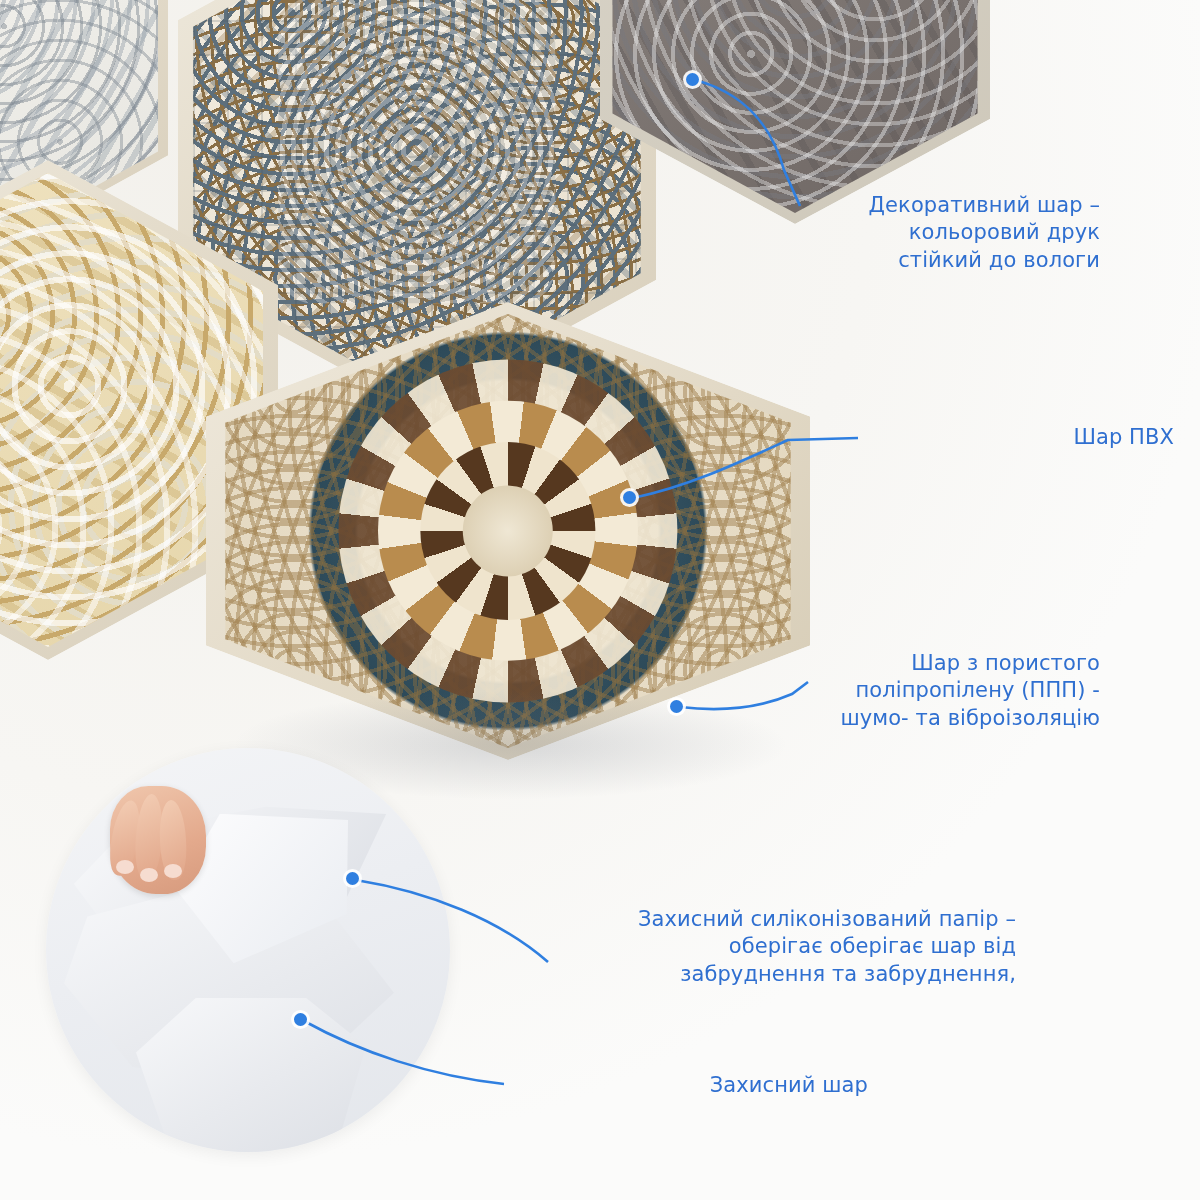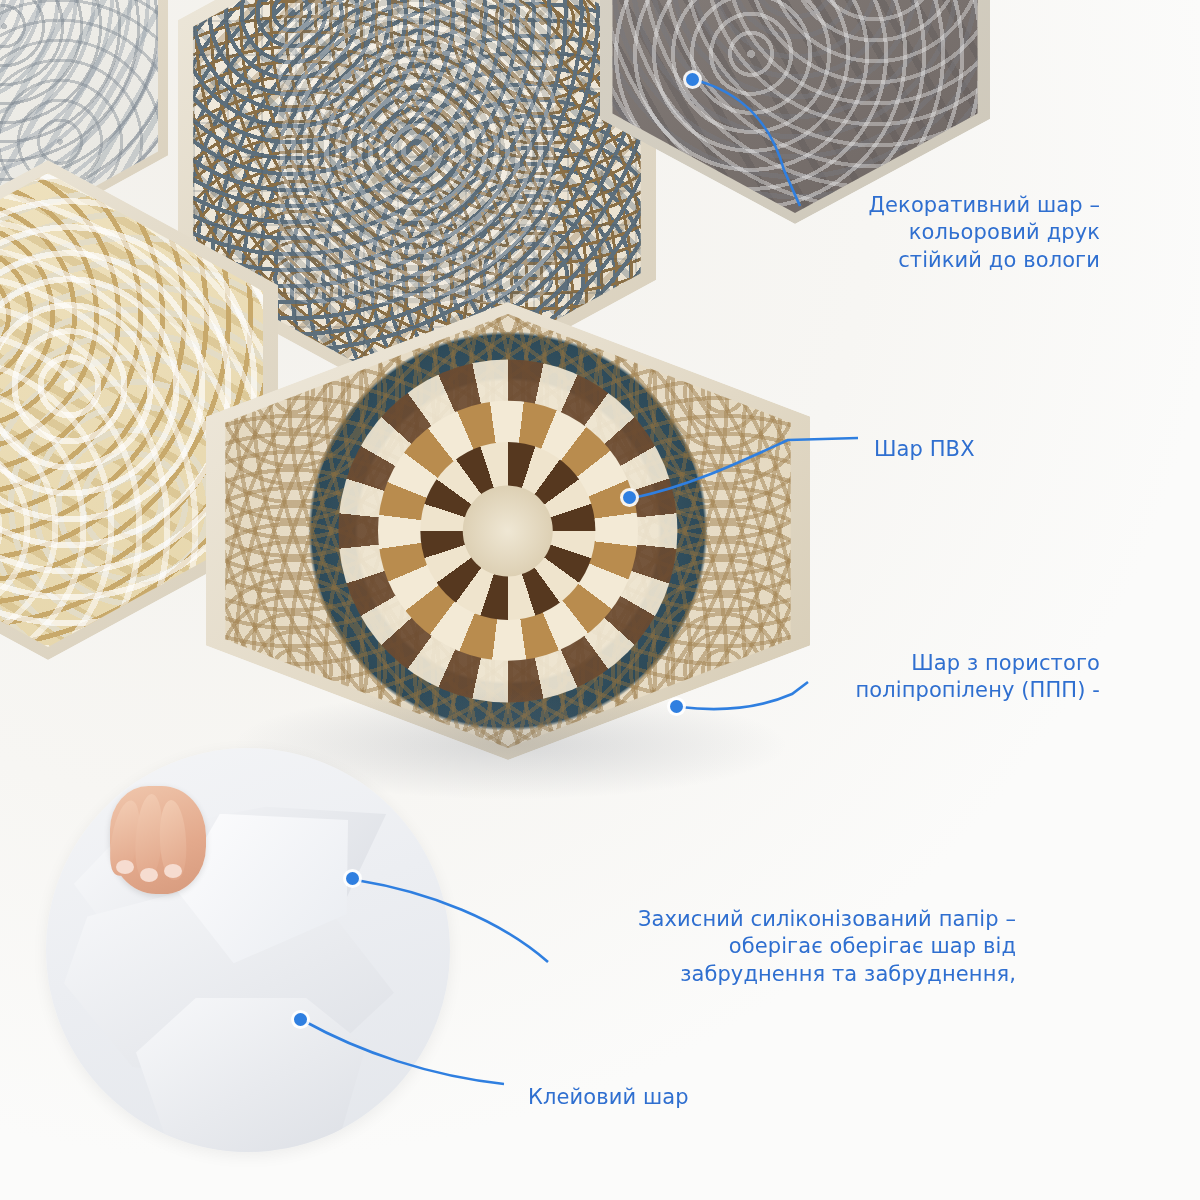--- a/index.html
+++ b/index.html
@@ -83,21 +83,21 @@
   }
 
   .label{
     position:absolute;
     color:#2f6fd0;
     font-size:21px;
     line-height:1.30;
     letter-spacing:.1px;
   }
   .label.r{text-align:right;}
-  .label.l{text-align:left;margin-top:12px;}
+  .label.l{text-align:right;}
 
   
   .inset{
     position:absolute;left:46px;top:748px;width:404px;height:404px;border-radius:50%;
     overflow:hidden;
     background:linear-gradient(160deg,#f4f5f7 0%,#eceef2 45%,#e3e6eb 100%);
     box-shadow:0 4px 16px rgba(0,0,0,.06);
   }
   .inset .sheet{
     position:absolute;
@@ -241,25 +241,26 @@
     <div>стійкий до вологи</div>
   </div>
 
   <div class="label l" style="left:874px;top:424px;width:300px;">
     <div>Шар ПВХ</div>
   </div>
 
   <div class="label r" style="left:700px;top:650px;width:400px;">
     <div>Шар з пористого</div>
     <div>поліпропілену (ППП) -</div>
+    <div>шумо- та віброізоляцію</div>
   </div>
 
   <div class="label r" style="left:556px;top:906px;width:460px;">
     <div>Захисний силіконізований папір –</div>
     <div>оберігає оберігає шар від</div>
     <div>забруднення та забруднення,</div>
   </div>
 
   <div class="label l" style="left:528px;top:1072px;width:340px;">
-    <div>Клейовий шар</div>
+    <div>Захисний шар</div>
   </div>
 
 </div>
 
 </body></html>

